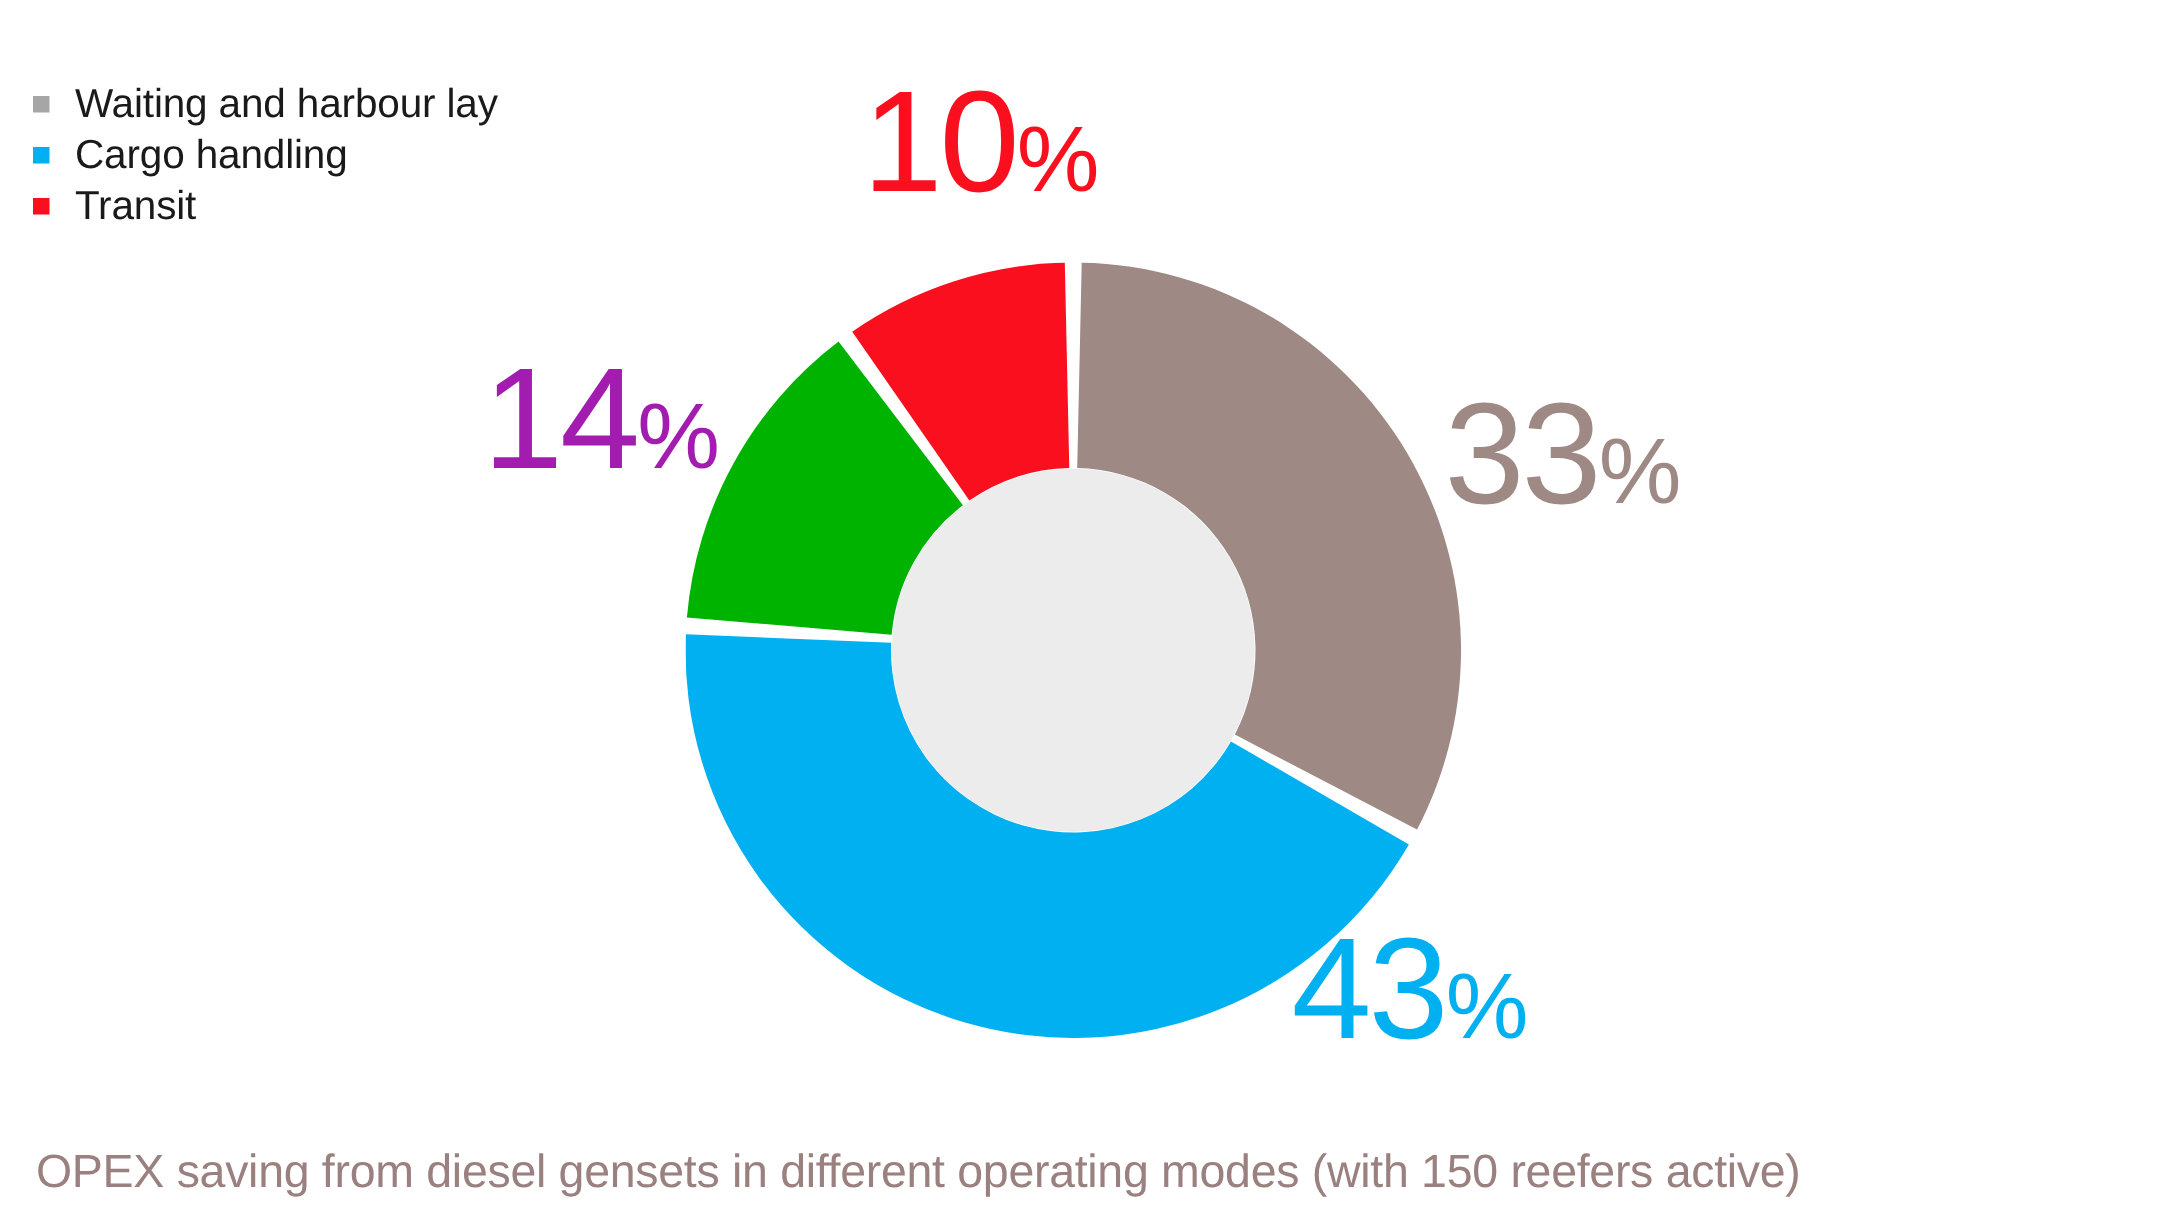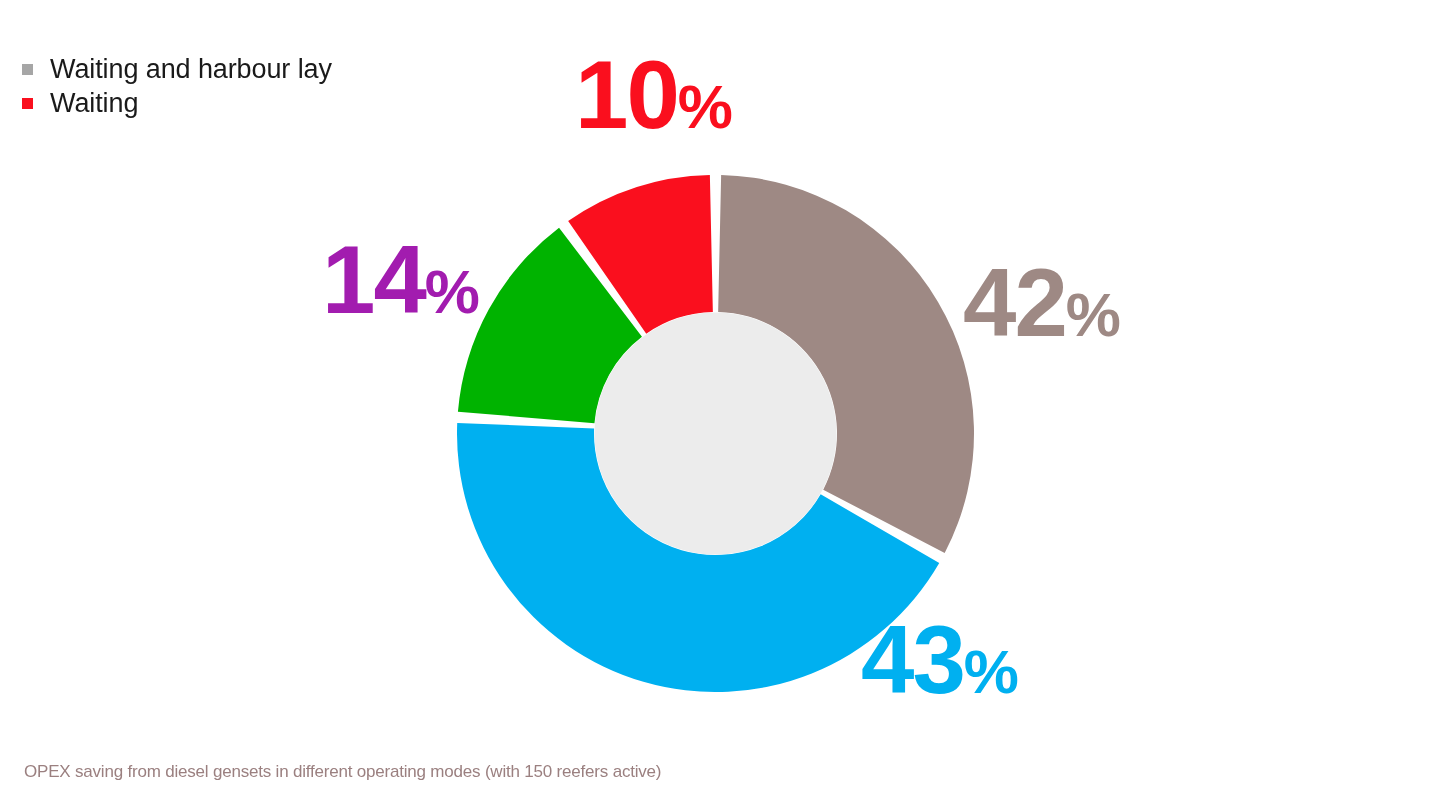--- a/index.html
+++ b/index.html
@@ -56,57 +56,61 @@
     top: 175px;
     width: 517px;
     height: 517px;
   }
 
   
   .pct {
     position: absolute;
     line-height: 1;
     white-space: nowrap;
-    font-weight: 700;
+    font-weight: 400;
   }
   .pct .num {
     font-size: 96px;
     letter-spacing: -2px;
   }
   .pct .sym {
     font-size: 62px;
     letter-spacing: -1px;
   }
   .pct-transit  { left: 575px; top: 47px;  }
   .pct-manoeuv  { left: 322px; top: 232px; }
   .pct-waiting  { left: 963px; top: 255px; }
   .pct-cargo    { left: 861px; top: 612px; }
 
   
   .caption {
     position: absolute;
     left: 24px;
     top: 762px;
-    font-size: 17px;
+    font-size: 31px;
     line-height: 1.2;
     letter-spacing: -0.2px;
     white-space: nowrap;
   }
 </style>
 </head>
 <body>
 
 <div class="legend">
   <div class="legend-item">
     <span class="legend-swatch" style="background:#a6a6a6"></span>
     <span class="legend-label">Waiting and harbour lay</span>
   </div>
   <div class="legend-item">
+    <span class="legend-swatch" style="background:#00b0f0"></span>
+    <span class="legend-label">Cargo handling</span>
+  </div>
+  <div class="legend-item">
     <span class="legend-swatch" style="background:#fa0f1e"></span>
-    <span class="legend-label">Waiting</span>
+    <span class="legend-label">Transit</span>
   </div>
 </div>
 
 <div class="chart-area">
 
   <svg class="donut-svg" viewBox="0 0 517 517">
     <g>
       <path id="slice-waiting" fill="#9e8984" d="M 264.1391477814341 0.06151599984349332 A 258.5 258.5 0 0 1 487.68805007225467 378.0620663257276 L 366.2183835339597 314.69417117309195 A 121.49499999999999 121.49499999999999 0 0 0 261.15039945727403 137.03391251992645 Z"></path>
       <path id="slice-cargo" fill="#00b0f0" d="M 482.2546897472379 387.945312066978 A 258.5 258.5 0 0 1 0.2174002944627773 247.90053353469008 L 137.1071781383975 253.51825076130433 A 121.49499999999999 121.49499999999999 0 0 0 363.6647041812018 319.33929667147964 Z"></path>
       <path id="slice-manoeuvering" fill="#00b300" d="M 0.9255703322604063 236.64449311183375 A 258.5 258.5 0 0 1 102.03150409091185 52.73348234480014 L 184.9598069227286 161.78973670205608 A 121.49499999999999 121.49499999999999 0 0 0 137.44001805616242 248.22791176256186 Z"></path>
@@ -117,21 +121,21 @@
 
   <div class="pct pct-transit" style="color:#fa0f1e">
     <span class="num">10</span><span class="sym">%</span>
   </div>
 
   <div class="pct pct-manoeuv" style="color:#a21caf">
     <span class="num">14</span><span class="sym">%</span>
   </div>
 
   <div class="pct pct-waiting" style="color:#9e8984">
-    <span class="num">42</span><span class="sym">%</span>
+    <span class="num">33</span><span class="sym">%</span>
   </div>
 
   <div class="pct pct-cargo" style="color:#00b0f0">
     <span class="num">43</span><span class="sym">%</span>
   </div>
 
 </div>
 
 <div class="caption" style="color:#9b8080">OPEX saving from diesel gensets in different operating modes (with 150 reefers active)</div>
 

